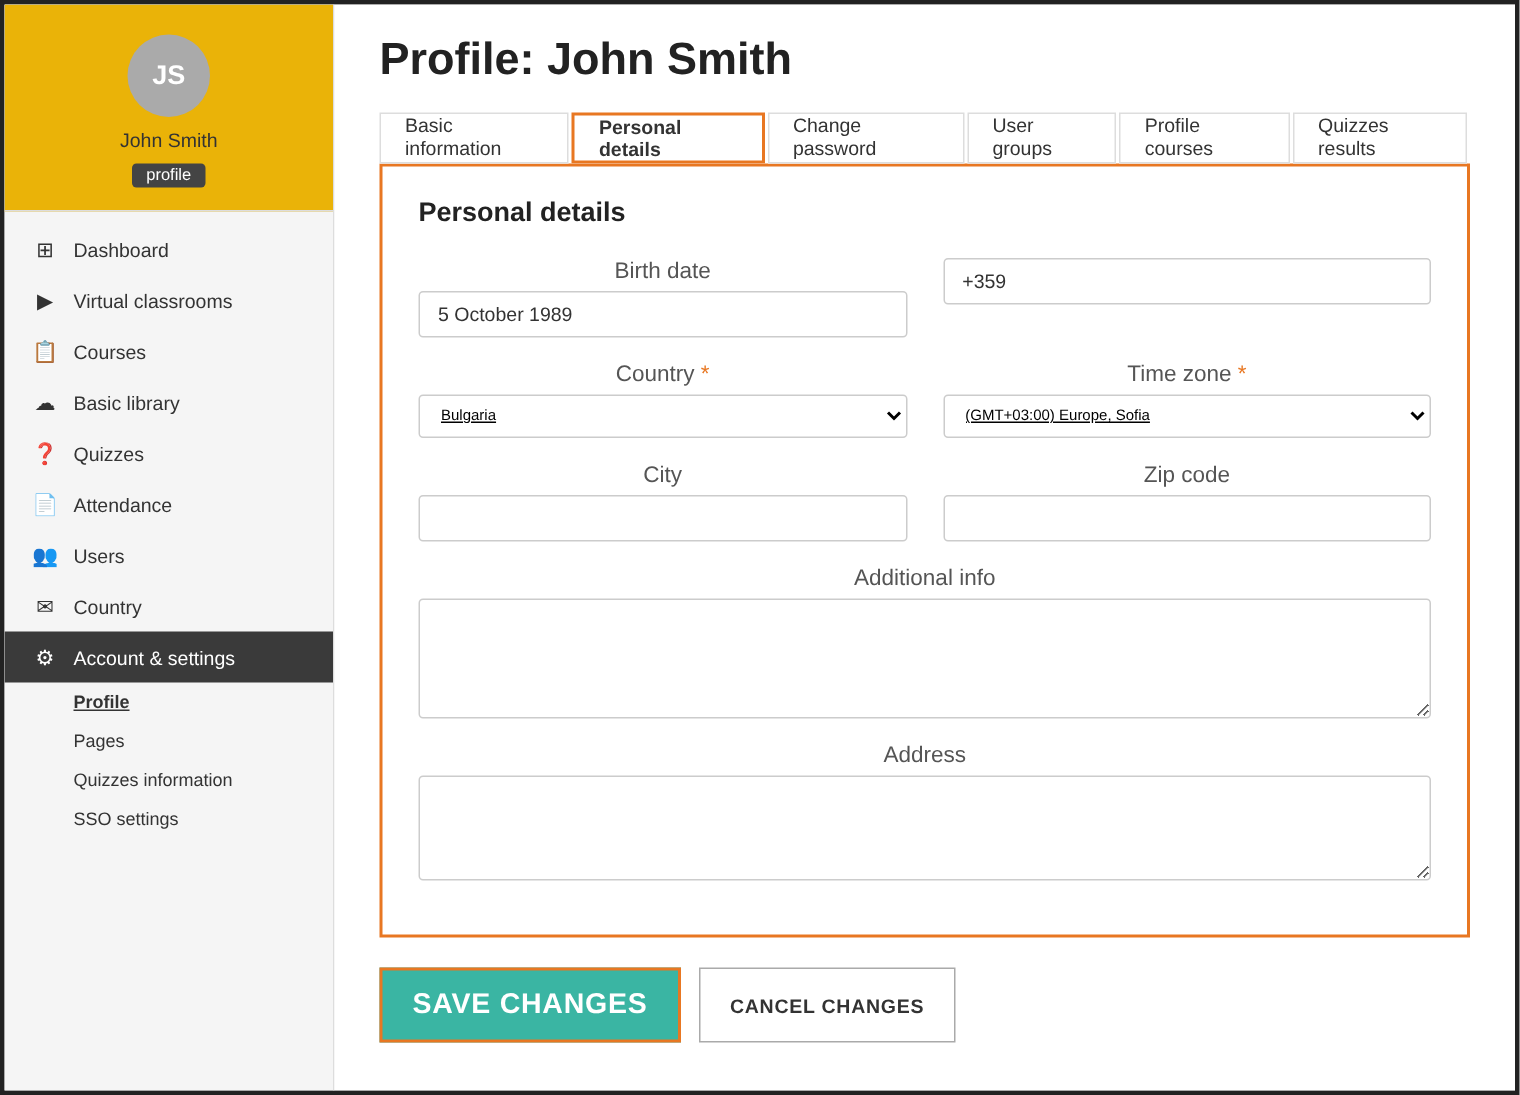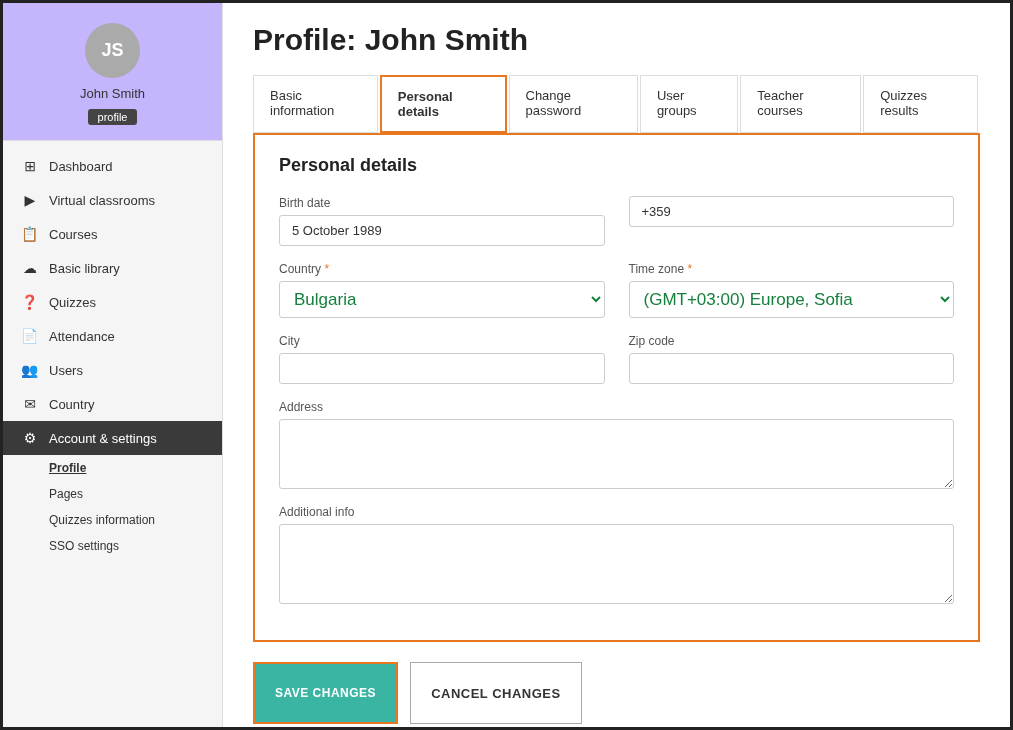--- a/index.html
+++ b/index.html
@@ -28,21 +28,21 @@
     .sidebar {
       width: 220px;
       background: #f5f5f5;
       border-right: 1px solid #ddd;
       display: flex;
       flex-direction: column;
       flex-shrink: 0;
     }
 
     .sidebar-profile {
-      background: #c4b5fd;
+      background: #eab308;
       padding: 20px 10px 15px;
       text-align: center;
       border-bottom: 1px solid #ddd;
     }
 
     .avatar-circle {
       width: 55px;
       height: 55px;
       border-radius: 50%;
       background: #aaa;
@@ -133,21 +133,21 @@
 
     
     .tabs {
       display: flex;
       gap: 0;
       margin-bottom: 0;
       border-bottom: none;
     }
 
     .tab {
-      padding: 12px 16px;
+      padding: 0 16px;
       font-size: 13px;
       color: #333;
       cursor: pointer;
       border: 1px solid #ddd;
       background: #fff;
       margin-right: 2px;
     }
 
     .tab.active-tab {
       border: 2px solid #e87722;
@@ -177,71 +177,73 @@
       margin-bottom: 16px;
     }
 
     .form-group {
       flex: 1;
       display: flex;
       flex-direction: column;
     }
 
     .form-label {
-      font-size: 12px;
+      font-size: 15px;
       color: #555;
       margin-bottom: 5px;
+      text-align: center;
     }
 
     .form-label .required {
       color: #e87722;
     }
 
     .form-input {
       padding: 7px 12px;
       border: 1px solid #ccc;
       border-radius: 3px;
       font-size: 13px;
       color: #333;
       outline: none;
     }
 
     .form-select {
       padding: 7px 10px;
       border: 1px solid #ccc;
       border-radius: 3px;
-      font-size: 17px;
-      color: #15803d;
+      font-size: 10px;
+      color: #000000;
       background: #fff;
       outline: none;
       appearance: auto;
+      text-decoration: underline;
     }
 
     .form-textarea {
       padding: 7px 10px;
       border: 1px solid #ccc;
       border-radius: 3px;
       font-size: 13px;
       color: #333;
       resize: vertical;
       height: 70px;
       outline: none;
     }
 
     .form-actions {
       display: flex;
       gap: 12px;
       margin-top: 20px;
     }
 
     .btn-save {
-      padding: 22px 20px;
+      padding: 12px 20px;
       background: #3ab5a3;
       color: #fff;
-      font-size: 12px;
+      font-size: 19px;
       font-weight: bold;
       border: 2px solid #e87722;
       cursor: pointer;
       letter-spacing: 0.5px;
     }
 
     .btn-cancel {
       padding: 10px 20px;
       background: #fff;
       color: #333;
@@ -331,21 +333,21 @@
         <div class="tab active-tab">
           <span>Personal details</span>
         </div>
         <div class="tab">
           <span>Change password</span>
         </div>
         <div class="tab">
           <span>User groups</span>
         </div>
         <div class="tab">
-          <span>Teacher courses</span>
+          <span>Profile courses</span>
         </div>
         <div class="tab">
           <span>Quizzes results</span>
         </div>
       </div>
 
       <div class="form-panel">
         <div class="form-panel-title">Personal details</div>
 
         <div class="form-row">
@@ -391,29 +393,29 @@
             <input class="form-input" type="text" style="">
           </div>
           <div class="form-group">
             <label class="form-label">Zip code</label>
             <input class="form-input" type="text" style="">
           </div>
         </div>
 
         <div class="form-row">
           <div class="form-group" style="flex: 1;">
+            <label class="form-label">Additional info</label>
+            <textarea class="form-textarea" style="height: 80px;"></textarea>
+          </div>
+        </div>
+
+        <div class="form-row">
+          <div class="form-group" style="flex: 1;">
             <label class="form-label">Address</label>
             <textarea class="form-textarea" style=""></textarea>
-          </div>
-        </div>
-
-        <div class="form-row">
-          <div class="form-group" style="flex: 1;">
-            <label class="form-label">Additional info</label>
-            <textarea class="form-textarea" style="height: 80px;"></textarea>
           </div>
         </div>
 
       </div>
 
       <div class="form-actions">
         <button class="btn-save">SAVE CHANGES</button>
         <button class="btn-cancel">CANCEL CHANGES</button>
       </div>
     </div>

